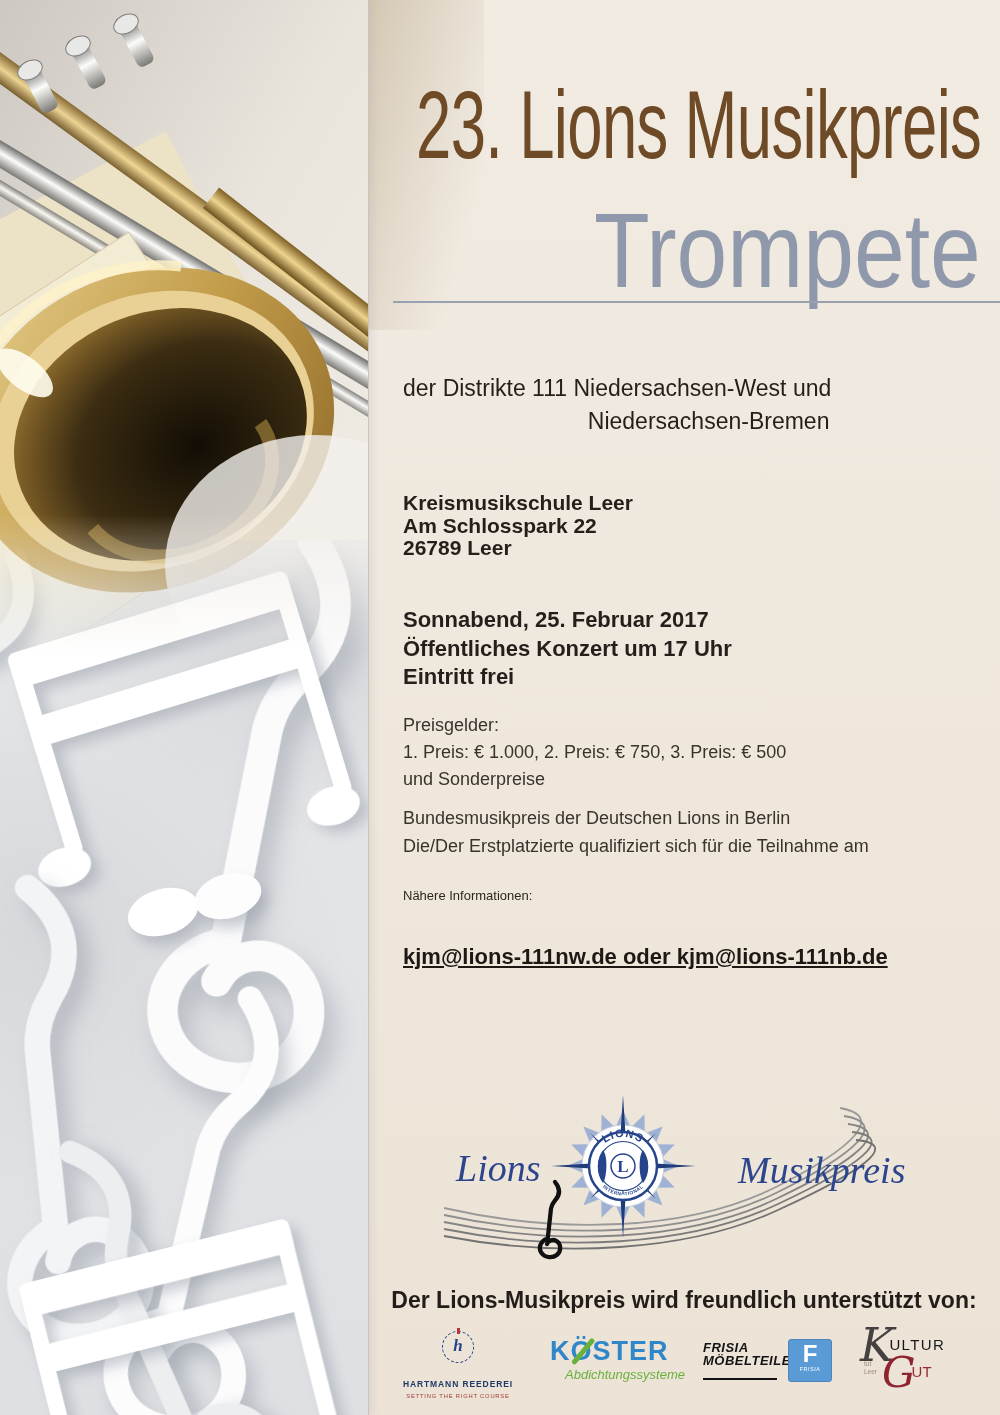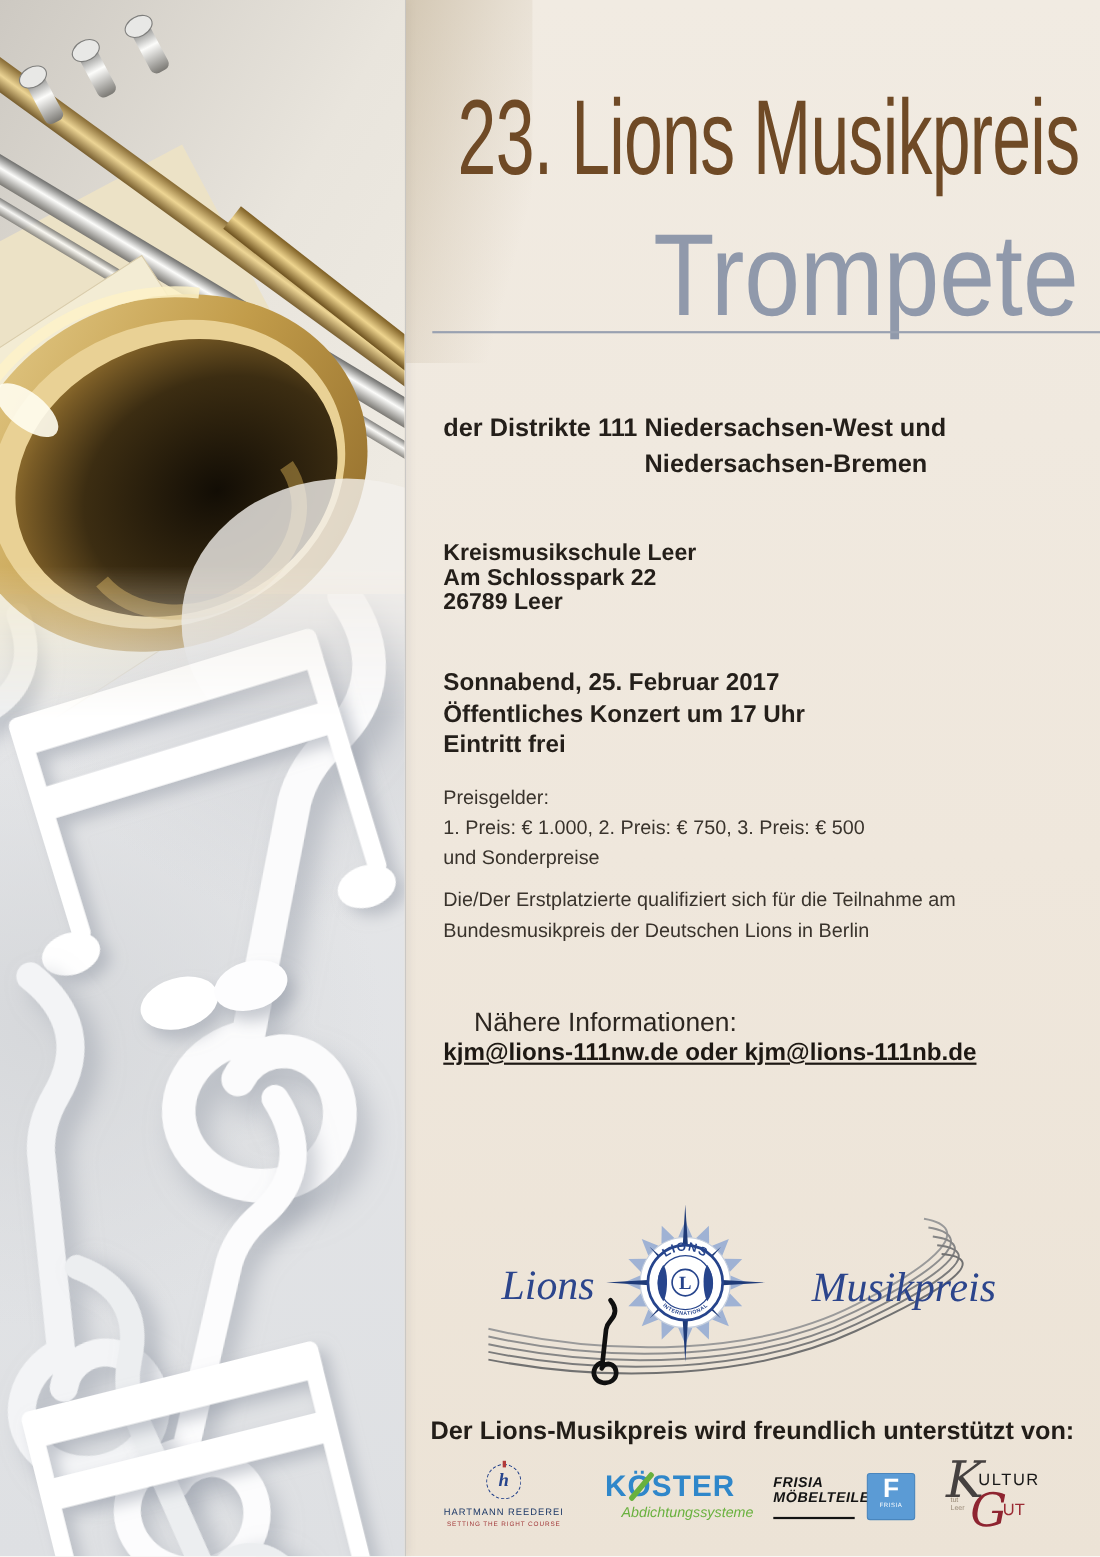--- a/index.html
+++ b/index.html
@@ -19,39 +19,39 @@
     mask-image:linear-gradient(180deg,#000 78%,transparent 99%);}
   .photo-spill{position:absolute;left:369px;top:0;width:115px;height:330px;
     background:linear-gradient(105deg,rgba(176,157,124,.45) 0%,rgba(176,157,124,.18) 45%,rgba(176,157,124,0) 80%);}
   
   .abs{position:absolute;}
   .page-title{top:76px;right:19px;font-size:97px;line-height:1;color:#6f4a26;letter-spacing:-1px;
     transform:scaleX(.654);transform-origin:100% 50%;white-space:nowrap;}
   .instrument{top:197px;right:19px;font-size:106px;line-height:1;color:#9099ab;letter-spacing:0;
     transform:scaleX(.86);transform-origin:100% 50%;white-space:nowrap;}
   .rule{top:301px;left:393px;right:0;height:2px;background:#99a1b1;}
-  .subtitle{top:372px;left:403px;font-size:23px;font-weight:bold;line-height:33px;color:#241f1a;}
+  .subtitle{top:372px;left:403px;font-size:23px;font-weight:normal;line-height:33px;color:#241f1a;text-align:center;}
   .subtitle .indent{padding-left:183px;}
   .venue{top:492px;left:403px;font-size:21px;font-weight:bold;line-height:22.5px;color:#241f1a;}
   .event{top:606px;left:403px;font-size:22px;font-weight:bold;line-height:28.5px;color:#241f1a;}
   .prizes{top:712px;left:403px;font-size:18px;line-height:27px;color:#39332c;}
   .qualification{top:804px;left:403px;font-size:18px;line-height:28px;color:#39332c;}
-  .info-heading{top:916px;left:403px;font-size:24px;color:#2c2620;margin-left:28px;}
+  .info-heading{top:888px;left:403px;font-size:13px;color:#2c2620;}
   .emails{top:944px;left:403px;font-size:22px;font-weight:bold;color:#1d1813;text-decoration:underline;}
   .webline{top:982px;left:403px;font-size:18px;color:#2c2620;}
   .webline b{font-size:24px;color:#1d1813;}
   
   .logo-svg{position:absolute;left:438px;top:1082px;}
   
   .sponsors-heading{top:1287px;left:368px;right:0;text-align:center;font-size:23px;font-weight:bold;color:#221d18;}
   .sp-hartmann{top:1331px;left:396px;width:124px;text-align:center;}
   .h-circle{width:30px;height:30px;margin:0 auto;border:1.6px dashed #26448c;border-radius:50%;
     position:relative;font:italic bold 17px "Liberation Serif",serif;color:#26448c;line-height:28px;}
   .h-circle::before{content:'';position:absolute;top:-4px;left:50%;margin-left:-1.5px;width:3px;height:6px;background:#b23a3a;}
-  .h-name{font-size:8.5px;letter-spacing:.9px;color:#1e3a68;font-weight:normal;margin-top:6px;}
+  .h-name{font-size:8.5px;letter-spacing:.9px;color:#1e3a68;font-weight:bold;margin-top:16px;}
   .h-tag{font-size:5.8px;letter-spacing:.8px;color:#a33b3b;margin-top:4px;}
   .sp-koester{top:1336px;left:550px;width:150px;}
   .k-name{font-size:27px;font-weight:bold;color:#2f87ca;letter-spacing:1px;white-space:nowrap;}
   .k-o{position:relative;display:inline-block;}
   .k-o::after{content:'';position:absolute;left:-4px;top:13px;width:32px;height:4.5px;background:#69b13e;
     transform:rotate(-50deg);border-radius:2px;}
   .k-sub{font-style:italic;font-size:13px;color:#69b13e;margin:0 0 0 15px;}
   .sp-frisia{top:1341px;left:703px;width:160px;}
   .f-text{font-style:italic;font-weight:bold;color:#131313;line-height:13px;}
   .f-l1{font-size:13px;letter-spacing:.5px;}
@@ -242,22 +242,22 @@
     <div>Eintritt frei</div>
   </div>
 
   <div class="abs prizes">
     <div>Preisgelder:</div>
     <div>1. Preis: € 1.000, 2. Preis: € 750, 3. Preis: € 500</div>
     <div>und Sonderpreise</div>
   </div>
 
   <div class="abs qualification">
+    <div>Bundesmusikpreis der Deutschen Lions in Berlin</div>
     <div>Die/Der Erstplatzierte qualifiziert sich für die Teilnahme am</div>
-    <div>Bundesmusikpreis der Deutschen Lions in Berlin</div>
   </div>
 
   <div class="abs info-heading">Nähere Informationen:</div>
   <div class="abs emails">kjm@lions-111nw.de oder kjm@lions-111nb.de</div>
 
   <svg class="logo-svg" width="522" height="187" viewBox="0 0 522 187">
     <g fill="none">
       <path d="M6 126 C120 152, 250 150, 340 104 C415 66, 448 34, 402 26" stroke="#9a9a9a" stroke-width="1.8"></path>
       <path d="M6 133 C120 158, 250 155, 340 110 C417 72, 452 41, 406 34" stroke="#8f8f8f" stroke-width="1.8"></path>
       <path d="M6 140 C120 164, 250 160, 340 116 C419 78, 456 48, 410 42" stroke="#858585" stroke-width="1.8"></path>

